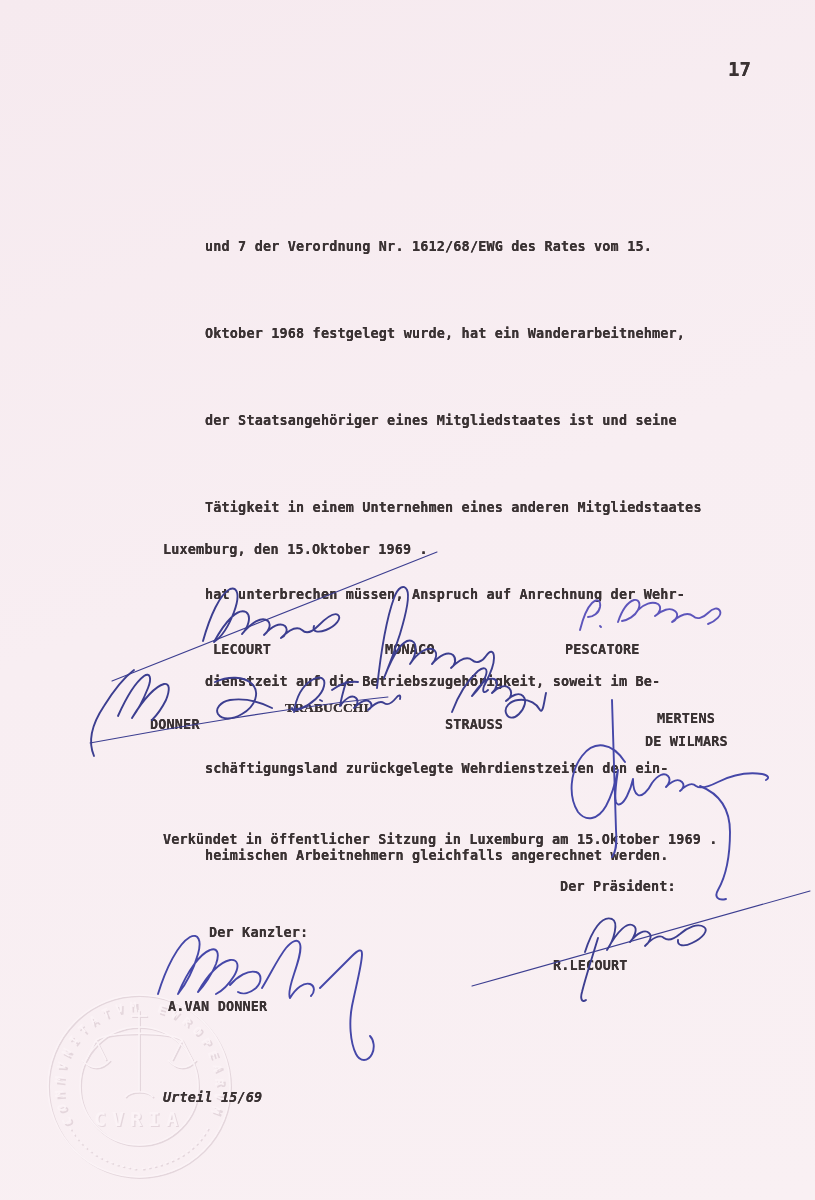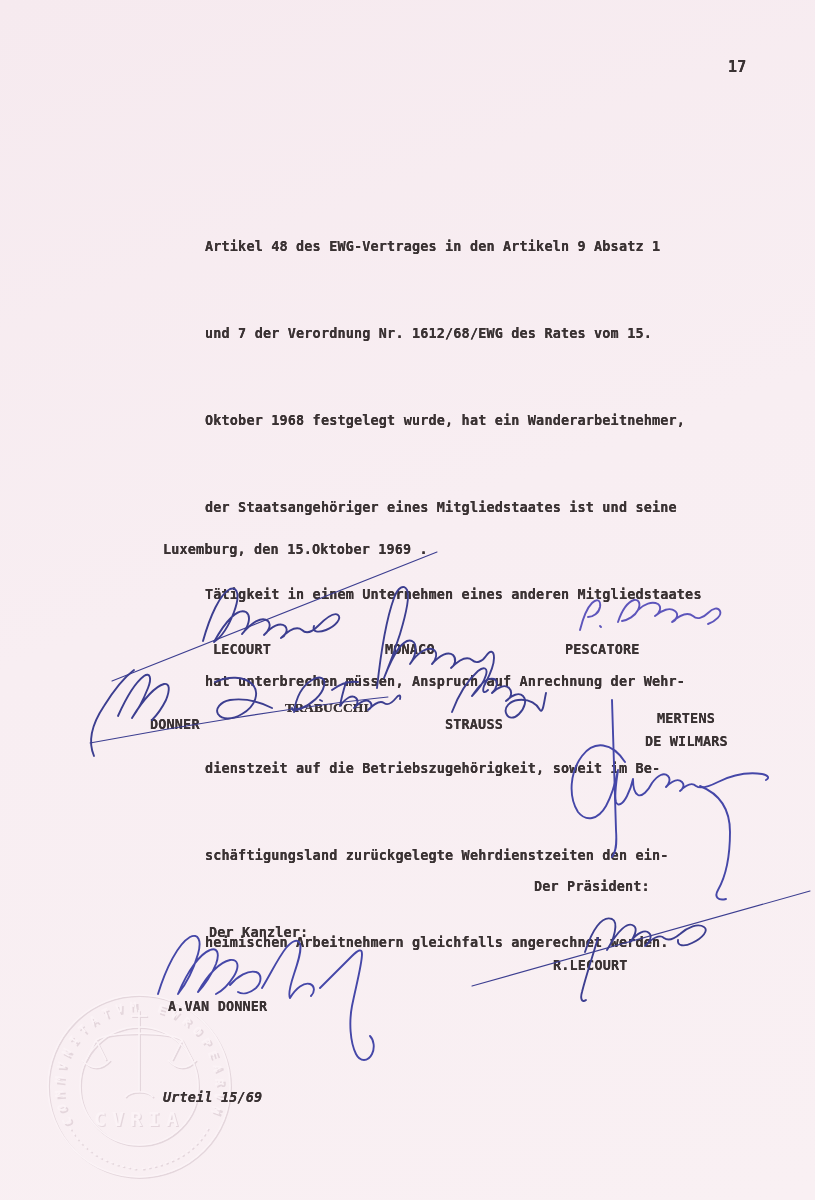--- a/index.html
+++ b/index.html
@@ -68,24 +68,23 @@
       <circle class="seal-hi" cx="139" cy="1086" r="59"></circle>
       <path class="seal-hi" d="M 139,1010 L 139,1092 M 131,1016 L 147,1016 M 125,1097 C 130,1090 148,1090 153,1097"></path>
       <path class="seal-hi" d="M 96,1040 C 110,1031 168,1031 182,1040 M 96,1040 L 86,1060 M 96,1040 L 106,1060 M 82,1060 Q 96,1075 110,1060 M 182,1040 L 172,1060 M 182,1040 L 192,1060 M 168,1060 Q 182,1075 196,1060"></path>
       <path class="seal-hi" d="M 70,1128 Q 90,1163 139,1169" stroke-dasharray="2.5,3.5" stroke-width="4"></path>
       <path class="seal-hi" d="M 208,1128 Q 188,1163 139,1169" stroke-dasharray="2.5,3.5" stroke-width="4"></path>
       <text class="seal-text-hi ring-text"><textPath href="#ringPath" startOffset="2">COMMVNITATVM EVROPEARVM</textPath></text>
       <text class="seal-text-hi curia-text" x="139" y="1126" text-anchor="middle">CVRIA</text>
     </g>
   </svg>
 
-  <div class="typed" style="left:728px;top:58px;font-size:15px;">17</div>
+  <div class="typed" style="left:728px;top:58px;font-size:19px;">17</div>
 
   <div class="typed para" style="left:205px;top:174px;">
-    <div>Artikel 48 des EWG-Vertrages in den Artikeln 9 Absatz 1</div>
     <div>und 7 der Verordnung Nr. 1612/68/EWG des Rates vom 15.</div>
     <div>Oktober 1968 festgelegt wurde, hat ein Wanderarbeitnehmer,</div>
     <div>der Staatsangehöriger eines Mitgliedstaates ist und seine</div>
     <div>Tätigkeit in einem Unternehmen eines anderen Mitgliedstaates</div>
     <div>hat unterbrechen müssen, Anspruch auf Anrechnung der Wehr-</div>
     <div>dienstzeit auf die Betriebszugehörigkeit, soweit im Be-</div>
     <div>schäftigungsland zurückgelegte Wehrdienstzeiten den ein-</div>
     <div>heimischen Arbeitnehmern gleichfalls angerechnet werden.</div>
   </div>
 
@@ -94,22 +93,23 @@
   <div class="typed" style="left:213px;top:641px;">LECOURT</div>
   <div class="typed" style="left:385px;top:641px;">MONACO</div>
   <div class="typed" style="left:565px;top:641px;">PESCATORE</div>
 
   <div class="typed" style="left:150px;top:716px;">DONNER</div>
   <div class="typed" style="left:285px;top:700px;font-family:Liberation Serif, serif;">TRABUCCHI</div>
   <div class="typed" style="left:445px;top:716px;">STRAUSS</div>
   <div class="typed" style="left:657px;top:710px;">MERTENS</div>
   <div class="typed" style="left:645px;top:733px;">DE WILMARS</div>
 
+  <div class="typed" style="left:163px;top:831px;">Verkündet in öffentlicher Sitzung in Luxemburg am 15.Oktober 1969 .</div>
 
-  <div class="typed" style="left:534px;top:878px;">Der Präsident:</div>
+  <div class="typed" style="left:560px;top:878px;">Der Präsident:</div>
   <div class="typed" style="left:553px;top:957px;">R.LECOURT</div>
 
   <div class="typed" style="left:163px;top:924px;margin-left:46px;">Der Kanzler:</div>
   <div class="typed" style="left:168px;top:998px;">A.VAN DONNER</div>
 
   <div class="typed" style="left:163px;top:1089px;font-style:italic;">Urteil 15/69</div>
 
   <svg class="ink-layer" width="815" height="1200" viewBox="0 0 815 1200">
 
     <path class="sig-thin" d="M 112,681 L 437,552"></path>

